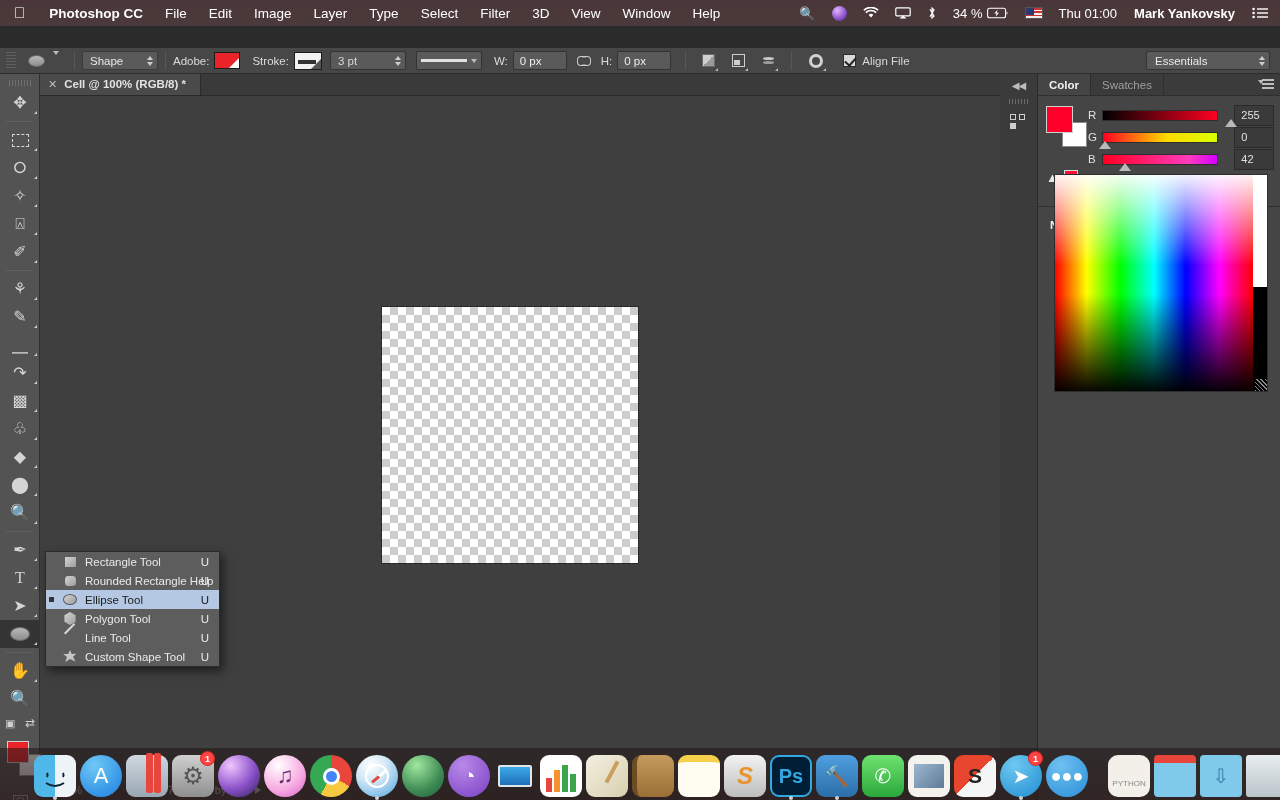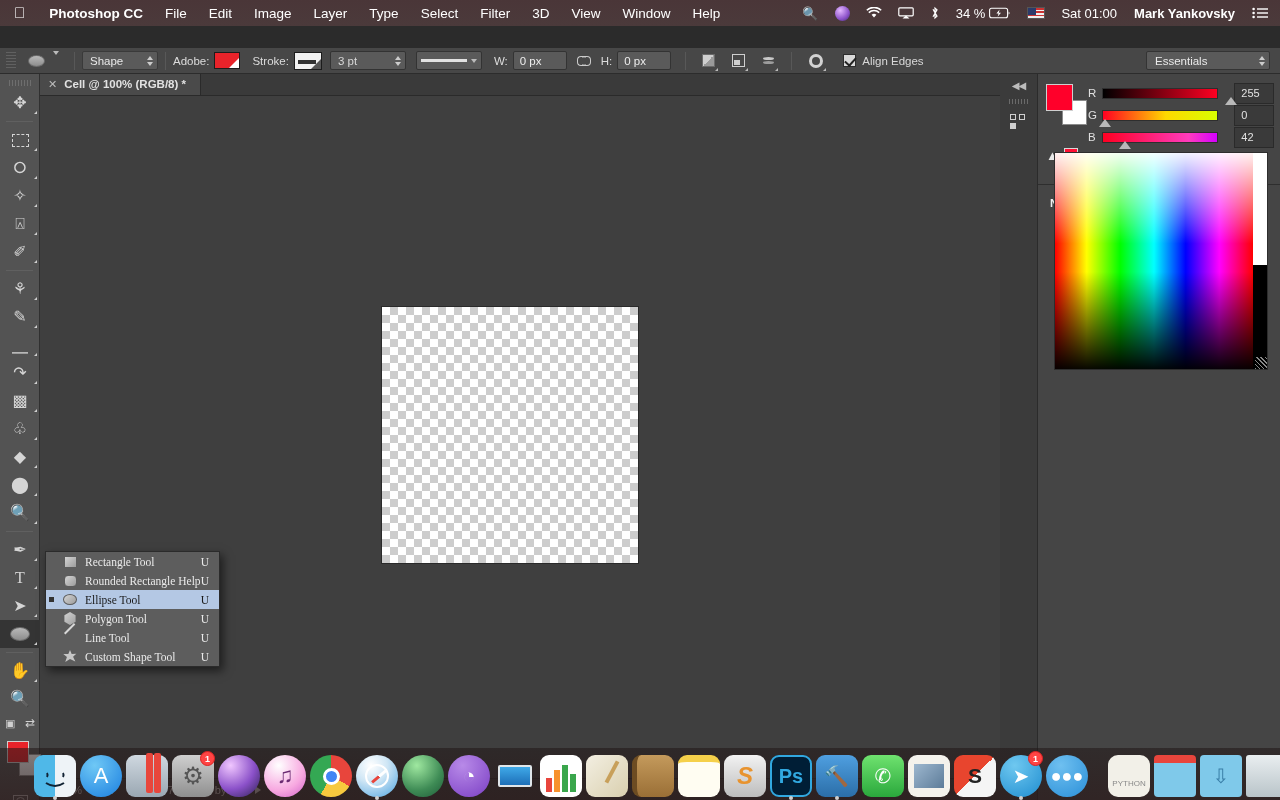--- a/index.html
+++ b/index.html
@@ -206,21 +206,21 @@
   .ramp .hatch { position:absolute; right:0; bottom:0; width:12px;height:12px;
     background-image:repeating-linear-gradient(45deg,#888 0 1px,transparent 1px 3px);}
   .prop-body { height:290px; background:#454545; }
   .noprops { padding:12px 0 0 12px; color:#f0f0f0; font-size:11.5px; font-weight:bold; }
   .panel-divline { height:1px; background:#2e2e2e; }
 
   
   .flyout {
     position:absolute; left:45px; top:551px; width:175px;
     background:#5d5d5d; border:1px solid #2b2b2b;
-    box-shadow: 3px 4px 9px rgba(0,0,0,.55); z-index:80;font-family:Liberation Serif, serif;
+    box-shadow: 3px 4px 9px rgba(0,0,0,.55); z-index:80;
   }
   .fly-item { height:19px; display:flex; align-items:center; color:#eaeaea; font-size:11.5px; position:relative; padding-left:14px;}
   .fly-item.active { background:#b4c8e4; color:#1a1a1a; }
   .fly-bullet { position:absolute; left:3px; top:7px; width:5px;height:5px;background:#333;}
   .fly-ico { width:20px; display:flex; align-items:center; justify-content:center; margin-right:5px;}
   .fi-rect{width:13px;height:12px;background:linear-gradient(135deg,#d4d4d4,#9c9c9c);border:1px solid #5c5c5c;}
   .fi-rrect{width:13px;height:12px;background:linear-gradient(135deg,#d4d4d4,#9c9c9c);border:1px solid #5c5c5c;border-radius:4px;}
   .fi-ell{width:14px;height:11px;background:linear-gradient(135deg,#d4d4d4,#9c9c9c);border:1px solid #5c5c5c;border-radius:50%;}
   .fi-poly{width:13px;height:13px;background:linear-gradient(135deg,#d4d4d4,#9c9c9c);
     clip-path:polygon(50% 0,93% 25%,93% 75%,50% 100%,7% 75%,7% 25%);}
@@ -292,21 +292,21 @@
       <span class="mb-r-item" style="padding-left:0;">
         <svg width="22" height="12" viewBox="0 0 22 12">
             <rect x="0.6" y="1.2" width="18" height="9.6" rx="2" stroke="#fff" stroke-width="1.1" fill="none"></rect>
             <path d="M19.6 4.4 L19.6 7.6 A1.8 1.8 0 0 0 19.6 4.4" fill="#fff"></path>
             <path d="M10.6 2.6 L7.4 6.6 L9.6 6.6 L8.6 9.8 L12 5.8 L9.8 5.8 Z" fill="#fff"></path>
           </svg>
       </span>
       <span class="mb-r-item">
           <span class="flagicon"></span>
         </span>
-      <span class="mb-r-item">Sat 01:00</span>
+      <span class="mb-r-item">Thu 01:00</span>
       <span class="mb-user">Mark Yankovsky</span>
       <span class="mb-r-item" style="padding-right:12px;">
         <svg width="16" height="12" viewBox="0 0 16 12">
             <circle cx="1.6" cy="2" r="1.3" fill="#fff"></circle>
             <circle cx="1.6" cy="6" r="1.3" fill="#fff"></circle>
             <circle cx="1.6" cy="10" r="1.3" fill="#fff"></circle>
             <rect x="5" y="1.3" width="11" height="1.4" fill="#fff"></rect>
             <rect x="5" y="5.3" width="11" height="1.4" fill="#fff"></rect>
             <rect x="5" y="9.3" width="11" height="1.4" fill="#fff"></rect>
           </svg>
@@ -367,21 +367,21 @@
         <span class="patharr"></span>
         <span class="mini-tri"></span>
       </span>
     <span class="opt-sep" style="margin-left:8px;"></span>
     <span class="opt-btn" style="margin-left:6px;">
         <span class="gear"></span>
         <span class="mini-tri"></span>
       </span>
     <span style="display:flex;align-items:center;margin-left:12px;">
       <span class="chk"></span>
-      <span>Align Edges</span>
+      <span>Align File</span>
     </span>
     <span class="workspace-sel">
       <span>Essentials</span>
       <span class="stepper">
           <i class="up"></i>
           <i class="dn"></i>
         </span>
     </span>
   </div>
 
@@ -515,20 +515,33 @@
       <span class="md-adj">
           <span></span>
           <span></span>
           <span></span>
         </span>
     </div>
   </div>
 
   <div class="panels">
 
+    <div class="panel-tabs">
+      <div class="ptab active">
+          <span>Color</span>
+        </div>
+      <div class="ptab">
+          <span>Swatches</span>
+        </div>
+      <span class="pmenu">
+          <i></i>
+          <i></i>
+          <i></i>
+        </span>
+    </div>
     <div class="color-body">
       <div class="colorsw-pair">
         <span class="bg"></span>
         <span class="fg"></span>
       </div>
       <div class="warn-row">
         <span class="warn-tri">▲</span>
         <span class="warn-sw"></span>
       </div>
       <div class="slider-row">

